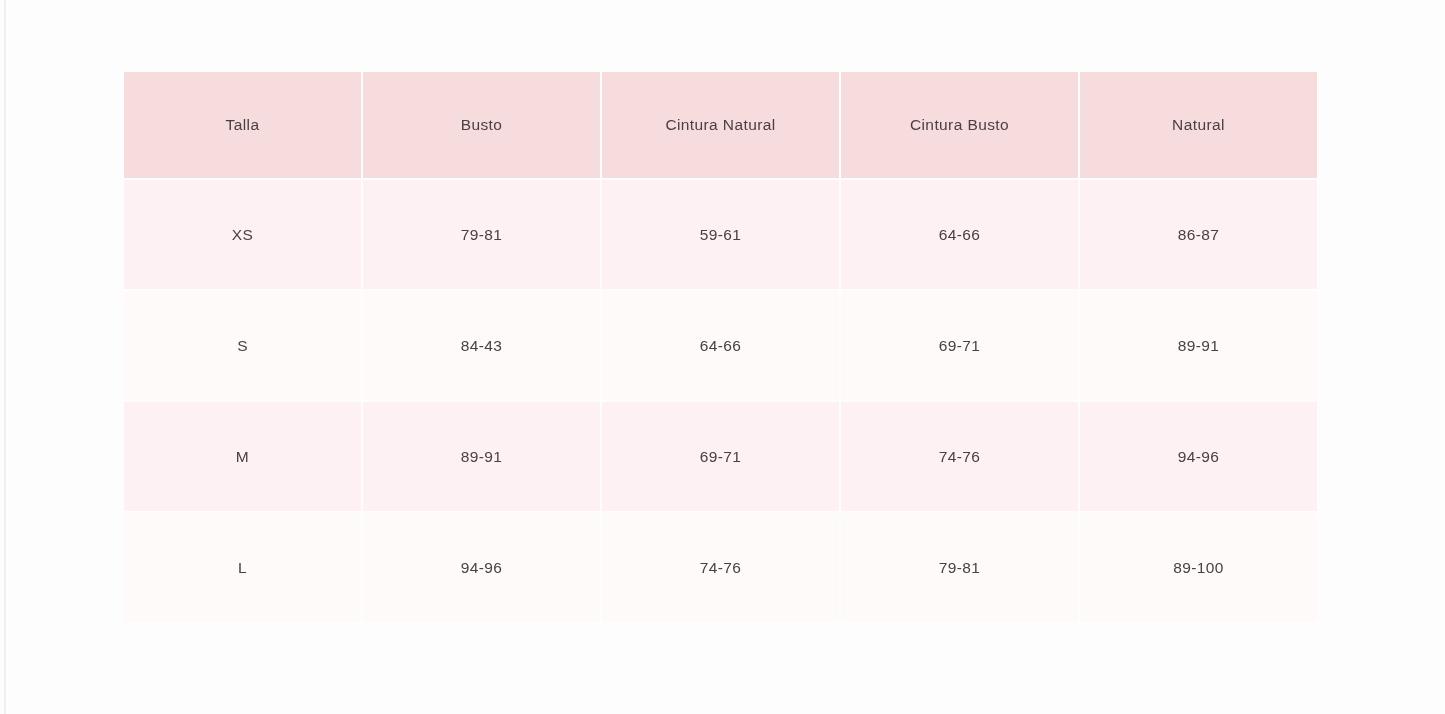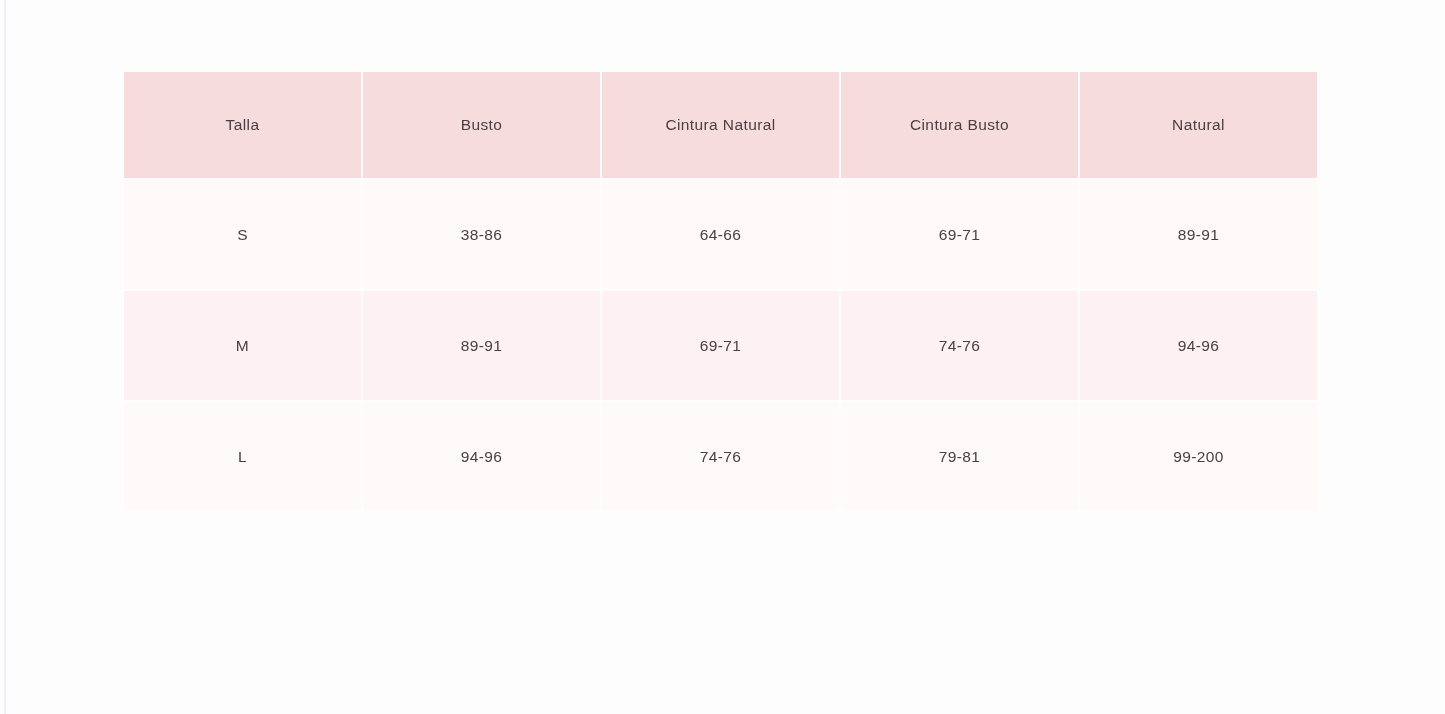--- a/index.html
+++ b/index.html
@@ -92,26 +92,43 @@
         </th>
         <th>
           <span class="cell-text">Cintura Busto</span>
         </th>
         <th>
           <span class="cell-text">Natural</span>
         </th>
       </tr>
     </thead>
     <tbody>
+      <tr class="row-odd">
+        <td>
+          <span class="cell-text">XS</span>
+        </td>
+        <td>
+          <span class="cell-text">79-81</span>
+        </td>
+        <td>
+          <span class="cell-text">59-61</span>
+        </td>
+        <td>
+          <span class="cell-text">64-66</span>
+        </td>
+        <td>
+          <span class="cell-text">86-87</span>
+        </td>
+      </tr>
       <tr class="row-even">
         <td>
           <span class="cell-text">S</span>
         </td>
         <td>
-          <span class="cell-text">38-86</span>
+          <span class="cell-text">84-43</span>
         </td>
         <td>
           <span class="cell-text">64-66</span>
         </td>
         <td>
           <span class="cell-text">69-71</span>
         </td>
         <td>
           <span class="cell-text">89-91</span>
         </td>
@@ -140,18 +157,18 @@
         <td>
           <span class="cell-text">94-96</span>
         </td>
         <td>
           <span class="cell-text">74-76</span>
         </td>
         <td>
           <span class="cell-text">79-81</span>
         </td>
         <td>
-          <span class="cell-text">99-200</span>
+          <span class="cell-text">89-100</span>
         </td>
       </tr>
     </tbody>
   </table>
 </div>
 
 </body></html>

